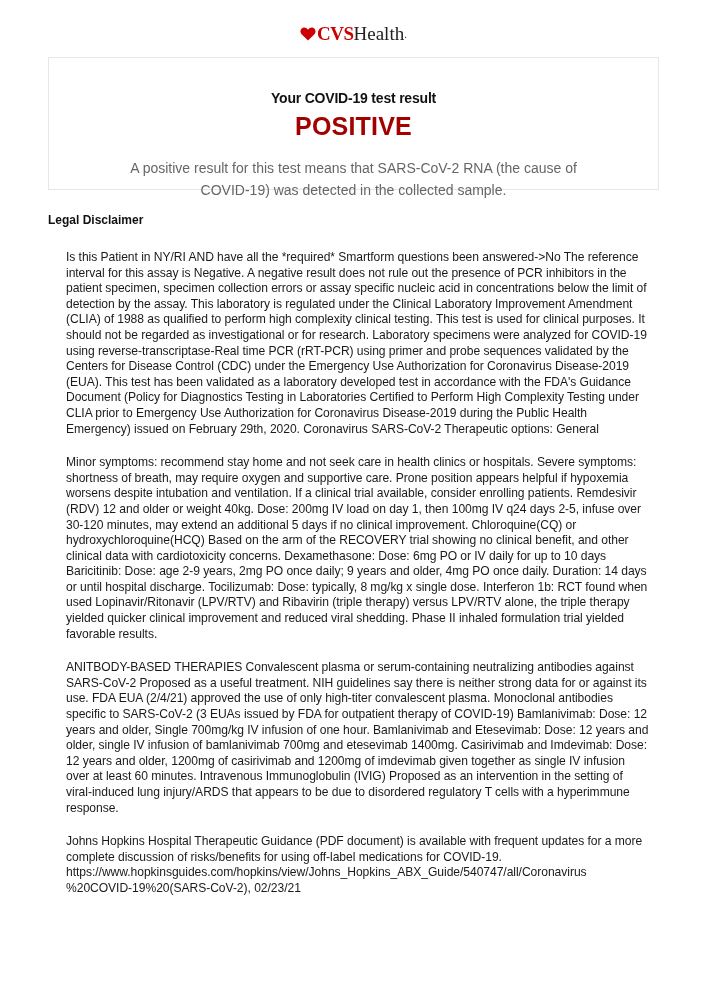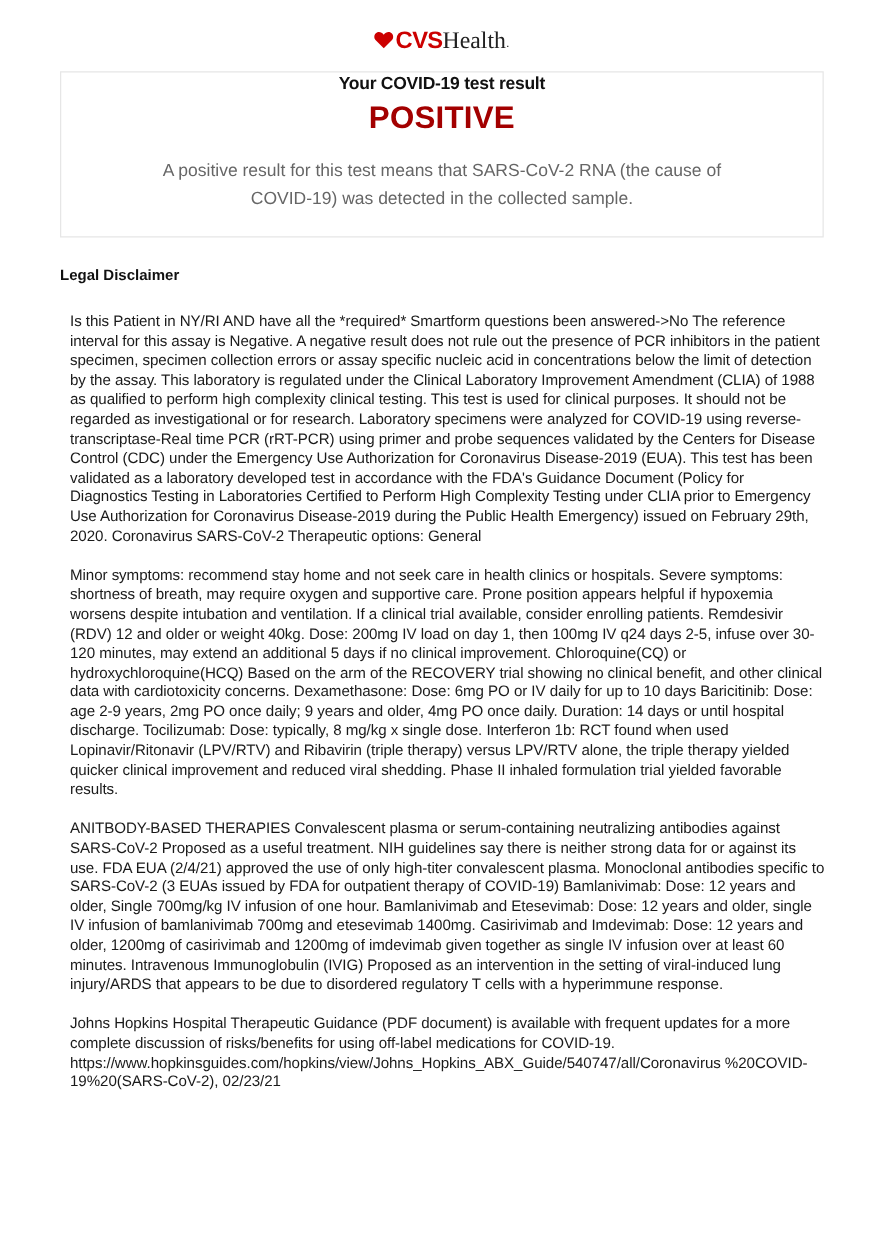--- a/index.html
+++ b/index.html
@@ -28,21 +28,21 @@
     .logo .heart {
       display: inline-block;
       vertical-align: middle;
       width: 16px;
       height: 14px;
       margin-right: 1px;
       position: relative;
       top: -2px;
     }
     .logo .cvs {
-      font-family: Liberation Sans, sans-serif;
+      font-family: Liberation Serif, serif;
       font-weight: bold;
       font-size: 19px;
       color: #cc0000;
       letter-spacing: -0.5px;
       vertical-align: middle;
     }
     .logo .health {
       font-family: Liberation Serif, serif;
       font-size: 19px;
       color: #222222;
@@ -58,21 +58,21 @@
       top: 57px;
       left: 48px;
       width: 611px;
       height: 133px;
       border: 1px solid #e6e6e6;
       box-sizing: border-box;
       text-align: center;
       background: #ffffff;
     }
     .result-card .title {
-      margin-top: 0;
+      margin-top: 32px;
       font-weight: bold;
       font-size: 14px;
       color: #111;
       letter-spacing: -0.2px;
     }
     .result-card .status {
       margin-top: 6px;
       font-weight: bold;
       font-size: 25px;
       color: #a30000;
@@ -93,21 +93,21 @@
       width: 620px;
     }
     .disclaimer h2 {
       margin: 0;
       font-size: 12px;
       font-weight: bold;
       color: #111;
       line-height: 24px;
     }
     .disclaimer p {
-      margin: 8px;
+      margin: 18px;
       font-size: 12.1px;
       line-height: 15.6px;
       color: #1a1a1a;
       letter-spacing: -0.05px;
     }
     .disclaimer .p1 { margin-top: 18px; }
     .disclaimer .gap { margin-top: 15.6px; }
   </style>
 </head>
 <body>

